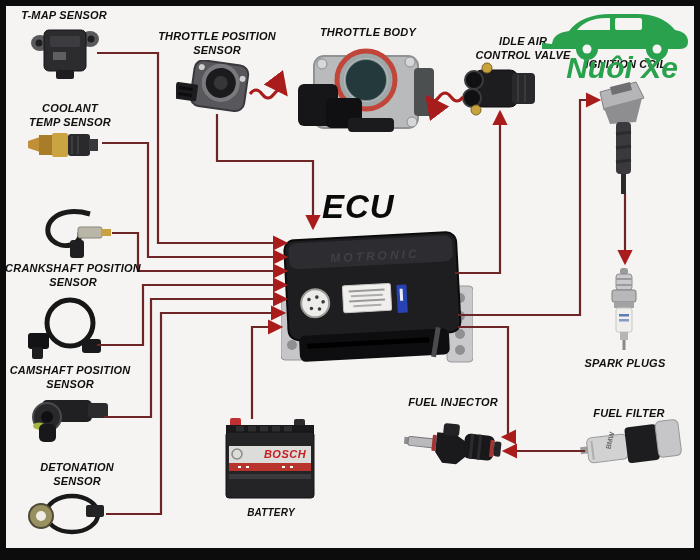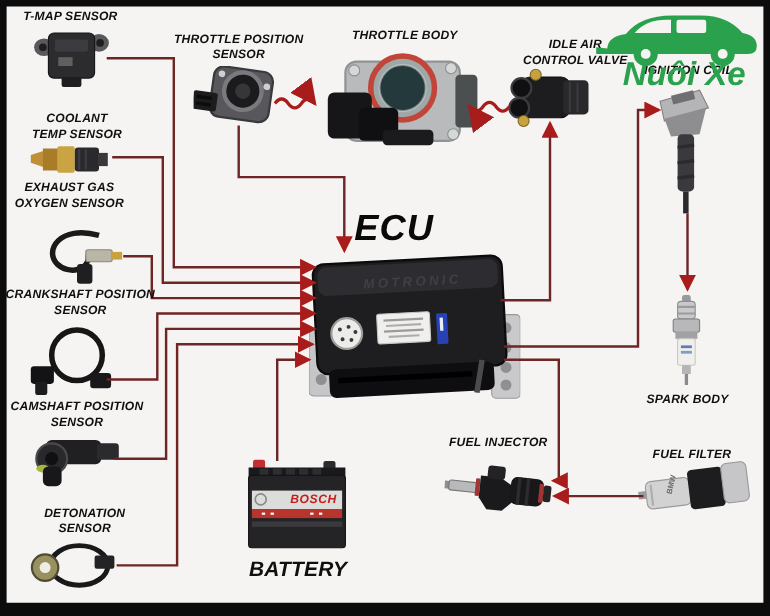--- a/index.html
+++ b/index.html
@@ -23,38 +23,36 @@
 </style>
 </head>
 <body>
 
 <div class="stage">
   <div class="frame"></div>
 
   <div class="lbl" style="left:14px;top:9px;width:100px;">T-MAP SENSOR</div>
   <div class="lbl" style="left:18px;top:102px;width:104px;">COOLANT
 TEMP SENSOR</div>
-  <div class="lbl" style="left:8px;top:165px;width:110px;">EXHAUST GAS
-OXYGEN SENSOR</div>
   <div class="lbl" style="left:0px;top:262px;width:146px;">CRANKSHAFT POSITION
 SENSOR</div>
   <div class="lbl" style="left:2px;top:364px;width:136px;">CAMSHAFT POSITION
 SENSOR</div>
   <div class="lbl" style="left:22px;top:461px;width:110px;">DETONATION
 SENSOR</div>
   <div class="lbl" style="left:156px;top:30px;width:122px;">THROTTLE POSITION
 SENSOR</div>
   <div class="lbl" style="left:312px;top:26px;width:112px;">THROTTLE BODY</div>
   <div class="lbl" style="left:438px;top:35px;width:106px;margin-left:32px;">IDLE AIR
 CONTROL VALVE</div>
   <div class="lbl" style="left:578px;top:58px;width:96px;z-index:1;">IGNITION COIL</div>
-  <div class="lbl" style="left:574px;top:357px;width:102px;">SPARK BODY</div>
+  <div class="lbl" style="left:574px;top:357px;width:102px;">SPARK PLUGS</div>
   <div class="lbl" style="left:402px;top:396px;width:102px;">FUEL INJECTOR</div>
   <div class="lbl" style="left:580px;top:396px;width:98px;margin-top:11px;">FUEL FILTER</div>
-  <div class="lbl" style="left:224px;top:507px;width:94px;font-size:19px;">BATTERY</div>
+  <div class="lbl" style="left:224px;top:507px;width:94px;font-size:10px;">BATTERY</div>
 
   <div class="ecu-title">ECU</div>
   <div class="ecu-emboss">MOTRONIC</div>
   <div class="logo-text" style="color:#2aa14d;">Nuôi Xe</div>
   <div class="bosch">BOSCH</div>
 
   <div class="comp" style="left:30px;top:26px;">
     <svg width="70" height="54">
       <ellipse cx="10" cy="17" rx="9" ry="8" fill="#59595c"></ellipse>
         <circle cx="9" cy="17" r="3.5" fill="#1e1e20"></circle>

